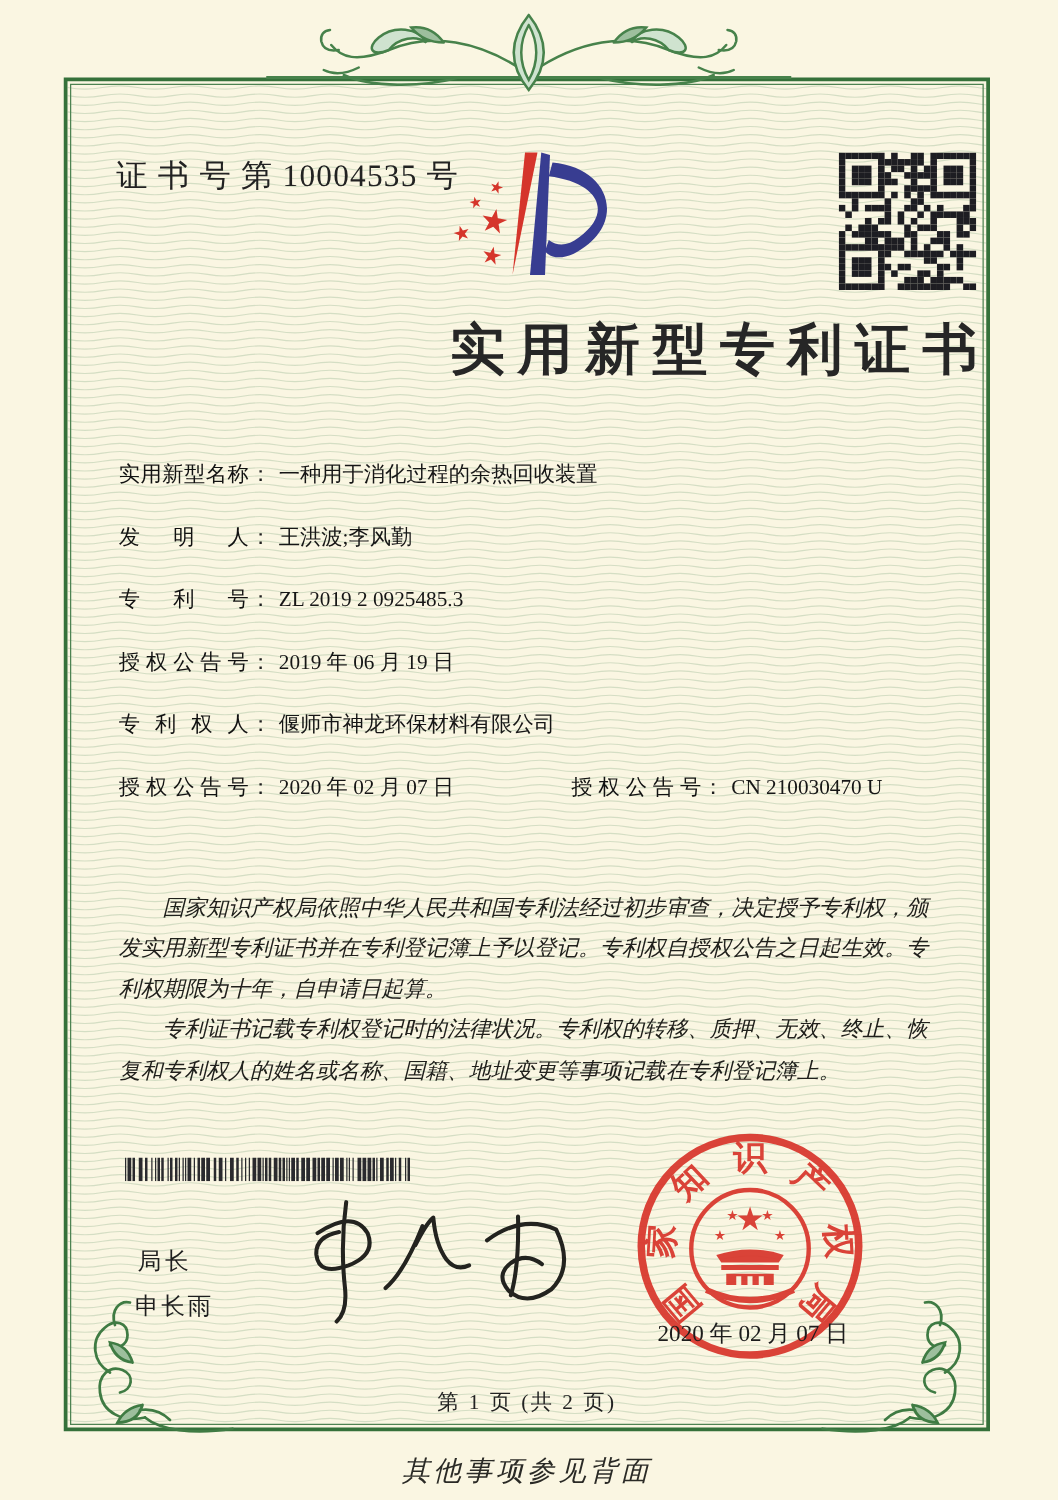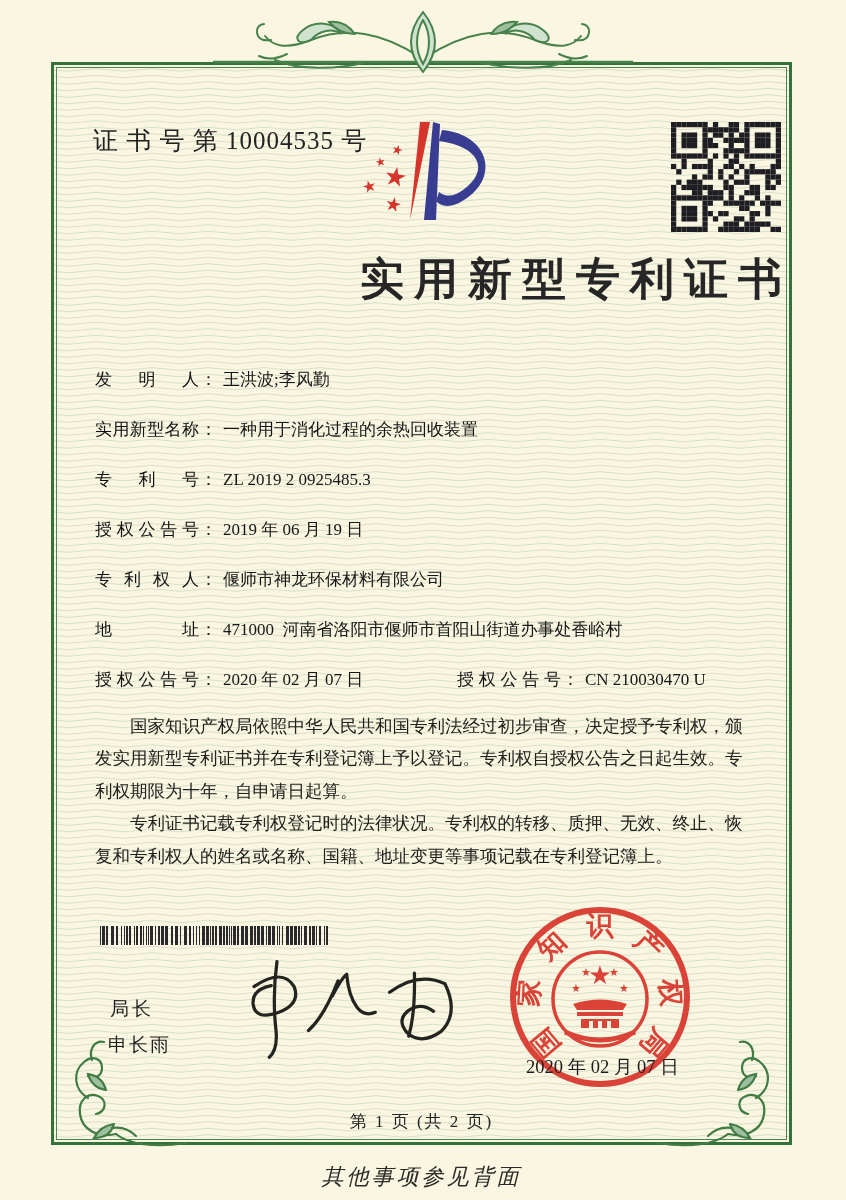--- a/index.html
+++ b/index.html
@@ -37,21 +37,21 @@
     display:inline-block;width:104px;vertical-align:top;
     text-align:justify;text-align-last:justify;color:#111;
   }
   .fcolon{display:inline-block;margin:0 6px 0 1px;}
   .fvalue{white-space:pre-wrap;color:#161616;}
   .grant-pair{position:absolute;left:362px;top:0;}
   .legal{
     position:absolute;left:95px;top:710px;width:662px;
     font-size:17.5px;line-height:1.85;color:#20201c;
   }
-  .legal p{margin:0;text-indent:2em;}
+  .legal p{margin:0;text-indent:2em;font-style:italic;}
   .barcode{position:absolute;left:100px;top:926px;width:232px;height:19px;}
   .officer-title{position:absolute;left:110px;top:996px;font-size:19px;letter-spacing:3px;}
   .officer-name{position:absolute;left:108px;top:1032px;font-size:19px;letter-spacing:2px;}
   .signature{position:absolute;left:222px;top:956px;}
   .seal{position:absolute;left:505px;top:902px;opacity:.94;}
   .seal-date{position:absolute;left:526px;top:1054px;font-size:18.5px;color:#1c1c1c;white-space:pre;}
   .page-num{
     position:absolute;left:51px;right:54px;top:1110px;text-align:center;
     font-size:17px;color:#222;letter-spacing:2px;
   }
@@ -543,36 +543,33 @@
       <rect x="75" y="100" width="5" height="5" fill="#1d1d22"></rect>
       <rect x="80" y="100" width="5" height="5" fill="#1d1d22"></rect>
       <rect x="95" y="100" width="5" height="5" fill="#1d1d22"></rect>
       <rect x="100" y="100" width="5" height="5" fill="#1d1d22"></rect>
     </svg>
 
   <div class="title">实用新型专利证书</div>
 
   <div class="fields">
     <div class="frow">
-      <span class="flabel">发明人</span><span class="fcolon">：</span><span class="fvalue">王洪波;李风勤</span>
+      <span class="flabel">实用新型名称</span><span class="fcolon">：</span><span class="fvalue">一种用于消化过程的余热回收装置</span>
     </div>
     <div class="frow">
-      <span class="flabel">实用新型名称</span><span class="fcolon">：</span><span class="fvalue">一种用于消化过程的余热回收装置</span>
+      <span class="flabel">发明人</span><span class="fcolon">：</span><span class="fvalue">王洪波;李风勤</span>
     </div>
     <div class="frow">
       <span class="flabel">专利号</span><span class="fcolon">：</span><span class="fvalue">ZL 2019 2 0925485.3</span>
     </div>
     <div class="frow">
       <span class="flabel">授权公告号</span><span class="fcolon">：</span><span class="fvalue">2019 年 06 月 19 日</span>
     </div>
     <div class="frow">
       <span class="flabel">专利权人</span><span class="fcolon">：</span><span class="fvalue">偃师市神龙环保材料有限公司</span>
-    </div>
-    <div class="frow">
-      <span class="flabel">地址</span><span class="fcolon">：</span><span class="fvalue">471000  河南省洛阳市偃师市首阳山街道办事处香峪村</span>
     </div>
     <div class="frow">
       <span class="flabel">授权公告号</span><span class="fcolon">：</span><span class="fvalue">2020 年 02 月 07 日</span>
       <span class="grant-pair">
         <span class="flabel">授权公告号</span><span class="fcolon">：</span><span class="fvalue">CN 210030470 U</span>
       </span>
     </div>
   </div>
 
   <div class="legal">

